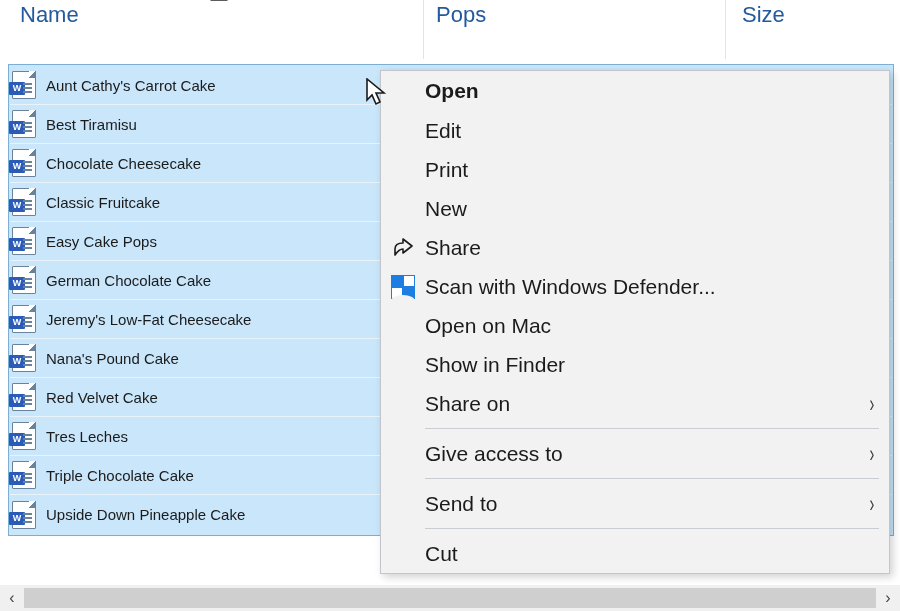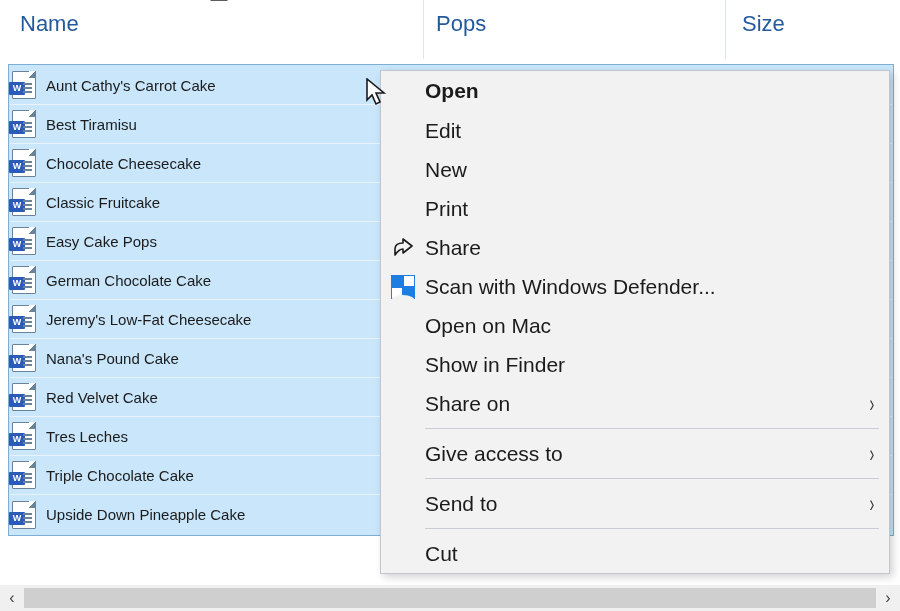--- a/index.html
+++ b/index.html
@@ -18,21 +18,21 @@
   
   .header {
     display: flex;
     width: 100%;
     height: 60px;
     border-bottom: 1px solid #ffffff;
   }
   .col-h {
     display: flex;
     align-items: flex-start;
-    padding-top: 11px;
+    padding-top: 2px;
     color: #245a9c;
     font-size: 22px;
     border-right: 1px solid #dce4ec;
     position: relative;
     cursor: default;
   }
   .col-h.name { width: 424px; padding-left: 20px; }
   .col-h.type { width: 302px; padding-left: 12px; }
   .col-h.size { flex: 1; padding-left: 16px; border-right: none; }
   .sort-caret {
@@ -354,25 +354,25 @@
     <div class="cm-item tall">
       <span class="cm-icon"></span>
       <span class="cm-label cm-bold">Open</span>
     </div>
     <div class="cm-item">
       <span class="cm-icon"></span>
       <span class="cm-label">Edit</span>
     </div>
     <div class="cm-item">
       <span class="cm-icon"></span>
+      <span class="cm-label">Print</span>
+    </div>
+    <div class="cm-item">
+      <span class="cm-icon"></span>
       <span class="cm-label">New</span>
-    </div>
-    <div class="cm-item">
-      <span class="cm-icon"></span>
-      <span class="cm-label">Print</span>
     </div>
     <div class="cm-item">
       <span class="cm-icon share-icon">
         <svg width="24" height="22" viewBox="0 0 24 22">
             <path d="M4 18 V12 Q4 6 12 6 V2 L21 9 L12 16 V12 Q8 12 4 18 Z" fill="none" stroke="#1b1b1b" stroke-width="1.6" stroke-linejoin="round"></path>
           </svg>
       </span>
       <span class="cm-label">Share</span>
     </div>
     <div class="cm-item">

